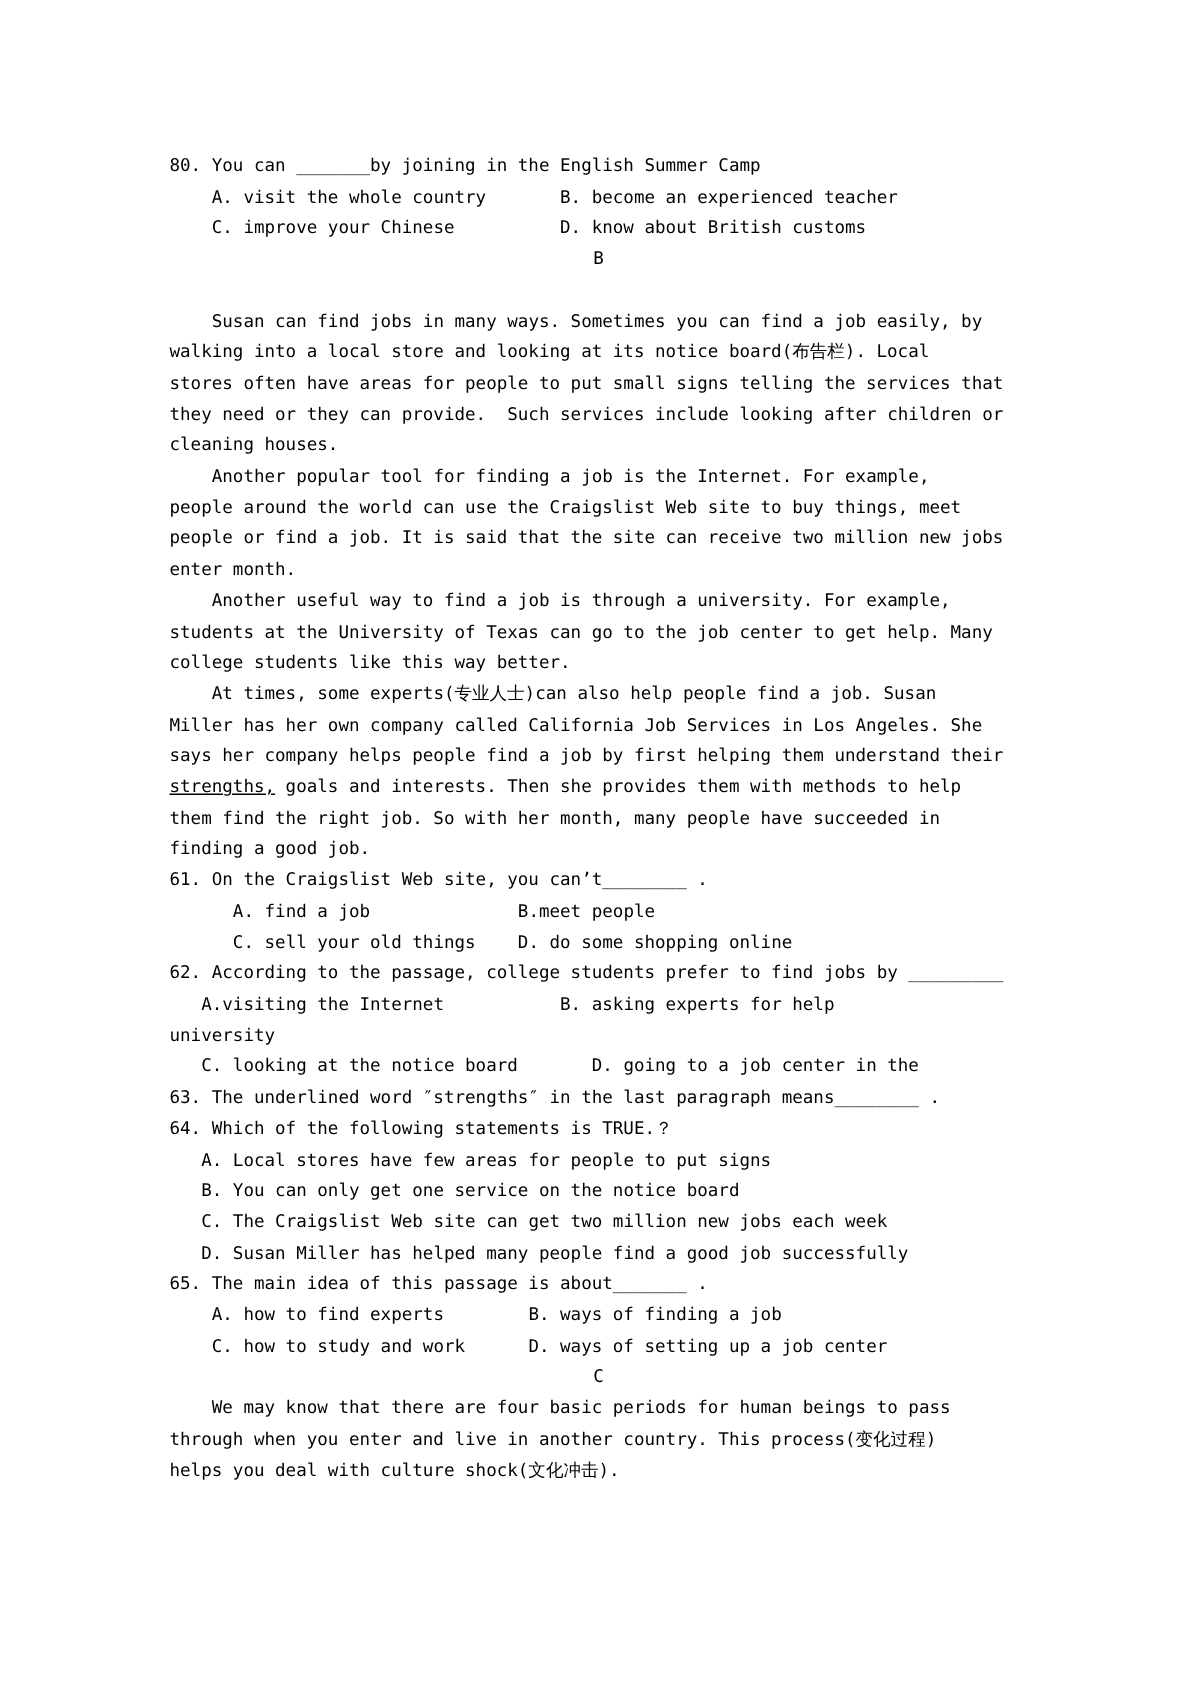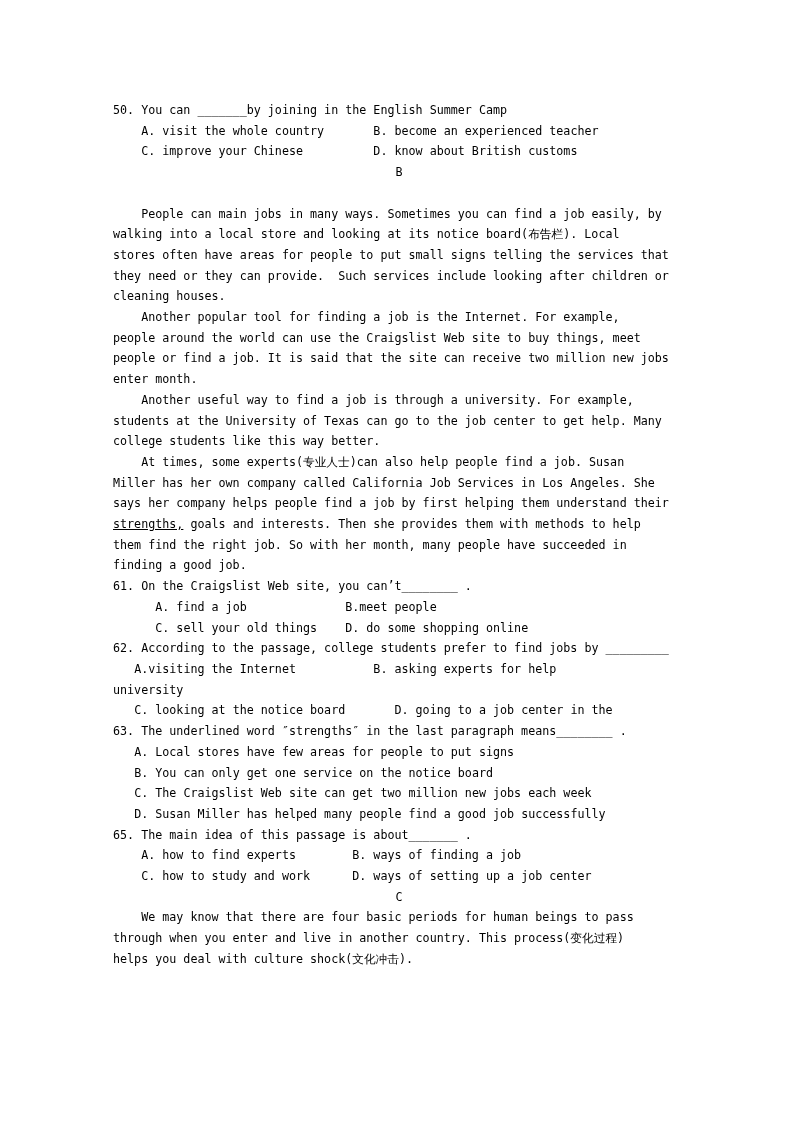--- a/index.html
+++ b/index.html
@@ -33,26 +33,26 @@
   }
   .underline {
     text-decoration: underline;
   }
 </style>
 </head>
 <body>
 
 <div class="page" style="background: rgb(255, 255, 255);">
   <div class="content" style="color: rgb(0, 0, 0);">
-      <div class="line"><span>50. You can _______by joining in the English Summer Camp</span></div>
+      <div class="line"><span>80. You can _______by joining in the English Summer Camp</span></div>
       <div class="line"><span>    A. visit the whole country       B. become an experienced teacher</span></div>
       <div class="line"><span>    C. improve your Chinese          D. know about British customs</span></div>
       <div class="line center"><span>B</span></div>
       <div class="line"><span></span>&nbsp;</div>
-      <div class="line"><span>    People can main jobs in many ways. Sometimes you can find a job easily, by</span></div>
+      <div class="line"><span>    Susan can find jobs in many ways. Sometimes you can find a job easily, by</span></div>
       <div class="line"><span>walking into a local store and looking at its notice board(布告栏). Local</span></div>
       <div class="line"><span>stores often have areas for people to put small signs telling the services that</span></div>
       <div class="line"><span>they need or they can provide.  Such services include looking after children or</span></div>
       <div class="line"><span>cleaning houses.</span></div>
       <div class="line"><span>    Another popular tool for finding a job is the Internet. For example,</span></div>
       <div class="line"><span>people around the world can use the Craigslist Web site to buy things, meet</span></div>
       <div class="line"><span>people or find a job. It is said that the site can receive two million new jobs</span></div>
       <div class="line"><span>enter month.</span></div>
       <div class="line"><span>    Another useful way to find a job is through a university. For example,</span></div>
       <div class="line"><span>students at the University of Texas can go to the job center to get help. Many</span></div>
@@ -64,20 +64,21 @@
       <div class="line"><span>them find the right job. So with her month, many people have succeeded in</span></div>
       <div class="line"><span>finding a good job.</span></div>
       <div class="line"><span>61. On the Craigslist Web site, you can’t________ .</span></div>
       <div class="line"><span>      A. find a job              B.meet people</span></div>
       <div class="line"><span>      C. sell your old things    D. do some shopping online</span></div>
       <div class="line"><span>62. According to the passage, college students prefer to find jobs by _________</span></div>
       <div class="line"><span>   A.visiting the Internet           B. asking experts for help</span></div>
       <div class="line"><span>university</span></div>
       <div class="line"><span>   C. looking at the notice board       D. going to a job center in the</span></div>
       <div class="line"><span>63. The underlined word ″strengths″ in the last paragraph means________ .</span></div>
+      <div class="line"><span>64. Which of the following statements is TRUE.？</span></div>
       <div class="line"><span>   A. Local stores have few areas for people to put signs</span></div>
       <div class="line"><span>   B. You can only get one service on the notice board</span></div>
       <div class="line"><span>   C. The Craigslist Web site can get two million new jobs each week</span></div>
       <div class="line"><span>   D. Susan Miller has helped many people find a good job successfully</span></div>
       <div class="line"><span>65. The main idea of this passage is about_______ .</span></div>
       <div class="line"><span>    A. how to find experts        B. ways of finding a job</span></div>
       <div class="line"><span>    C. how to study and work      D. ways of setting up a job center</span></div>
       <div class="line center"><span>C</span></div>
       <div class="line"><span>    We may know that there are four basic periods for human beings to pass</span></div>
       <div class="line"><span>through when you enter and live in another country. This process(变化过程)</span></div>

